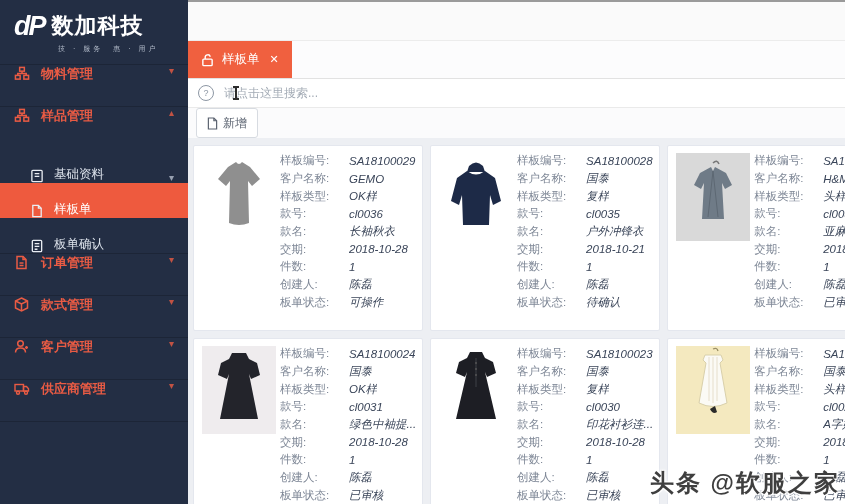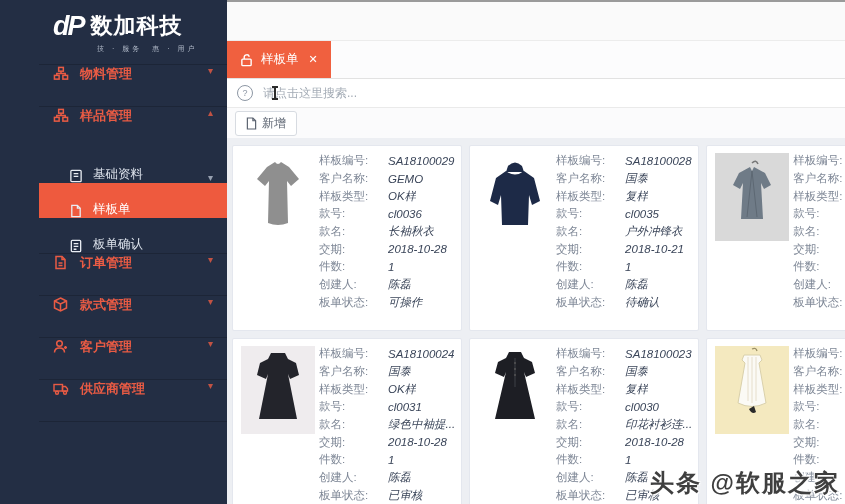--- a/index.html
+++ b/index.html
@@ -1,20 +1,20 @@
 <!DOCTYPE html>
 <html><head>
 <meta charset="utf-8">
 <style>
   html,body{margin:0;padding:0;width:845px;height:504px;overflow:hidden;
     font-family:"Liberation Sans","DejaVu Sans",sans-serif;background:#fff;}
   .app{position:relative;width:845px;height:504px;overflow:hidden;display:flex;}
 
   
-  .sidebar{width:188px;flex:none;height:504px;background:#232e44;color:#fff;overflow:hidden;padding-left:39px;}
+  .sidebar{width:188px;flex:none;height:504px;background:#232e44;color:#fff;overflow:hidden;}
   .logo{height:58px;display:flex;flex-direction:column;justify-content:center;padding:4px 12px 0 14px;}
   .logo-row{display:flex;align-items:center;gap:7px;}
   .logo-mark{font-size:27px;font-weight:bold;font-style:italic;letter-spacing:-2px;color:#fff;line-height:1;}
   .logo-title{font-size:22px;font-weight:bold;color:#fff;letter-spacing:1px;line-height:1;}
   .logo-tagline{font-size:7px;color:#aeb7c6;letter-spacing:3px;margin:4px 0 0 44px;}
   .nav{margin-top:2px;}
   .nav-item{display:flex;height:41px;padding:0 14px;cursor:pointer;
     color:#e95b44;font-size:13px;font-weight:bold;border-top:1px solid rgba(0,0,0,.18);}
   .nav-item .nicon{width:17px;height:16px;margin-right:10px;flex:none;display:flex;align-items:center;}
   .nav-item .chev{margin-left:auto;font-size:10px;color:rgba(233,91,68,.8);}
@@ -36,21 +36,21 @@
   .searchbar{height:28px;background:#fff;border-bottom:1px solid #eaeaea;display:flex;align-items:center;
     padding:0 10px;gap:8px;flex:none;position:relative;}
   .qicon{width:14px;height:14px;border:1px solid #8d97a4;border-radius:50%;color:#8d97a4;
     font-size:9px;display:flex;align-items:center;justify-content:center;flex:none;}
   .searchbar input{flex:1;border:none;outline:none;font-size:12px;color:#333;background:transparent;
     font-family:"Liberation Sans","DejaVu Sans",sans-serif;}
   .searchbar input::placeholder{color:#a3abb5;}
   .ibeam{position:absolute;left:47px;top:7px;width:2px;height:14px;background:#2c2c2c;}
   .ibeam:before,.ibeam:after{content:"";position:absolute;left:-2px;width:6px;height:2px;background:#2c2c2c;}
   .ibeam:before{top:0;} .ibeam:after{bottom:0;}
-  .toolbar{height:30px;background:#fbfbfc;display:flex;align-items:center;padding:0 8px;flex:none;}
+  .toolbar{height:30px;background:#fbfbfc;display:flex;padding:0 8px;flex:none;}
   .btn-add{display:inline-flex;align-items:center;gap:5px;background:#fff;border:1px solid #d7dbe1;
     border-radius:3px;padding:3px 10px;font-size:12px;color:#5b6370;cursor:pointer;}
 
   
   .content{flex:1;background:#edeff3;padding:7px 5px;display:grid;
     grid-template-columns:repeat(3,1fr);grid-auto-rows:186px;gap:7px;overflow:hidden;}
   .card{background:#fff;border:1px solid #e4e7ee;border-radius:2px;position:relative;cursor:pointer;}
   .card-img{position:absolute;left:8px;top:7px;width:74px;height:88px;display:flex;
     align-items:center;justify-content:center;overflow:hidden;}
   .bg-photo{background:#d9d9d9;} .bg-rose{background:#efecee;} .bg-yellow{background:#f4e9bf;}

